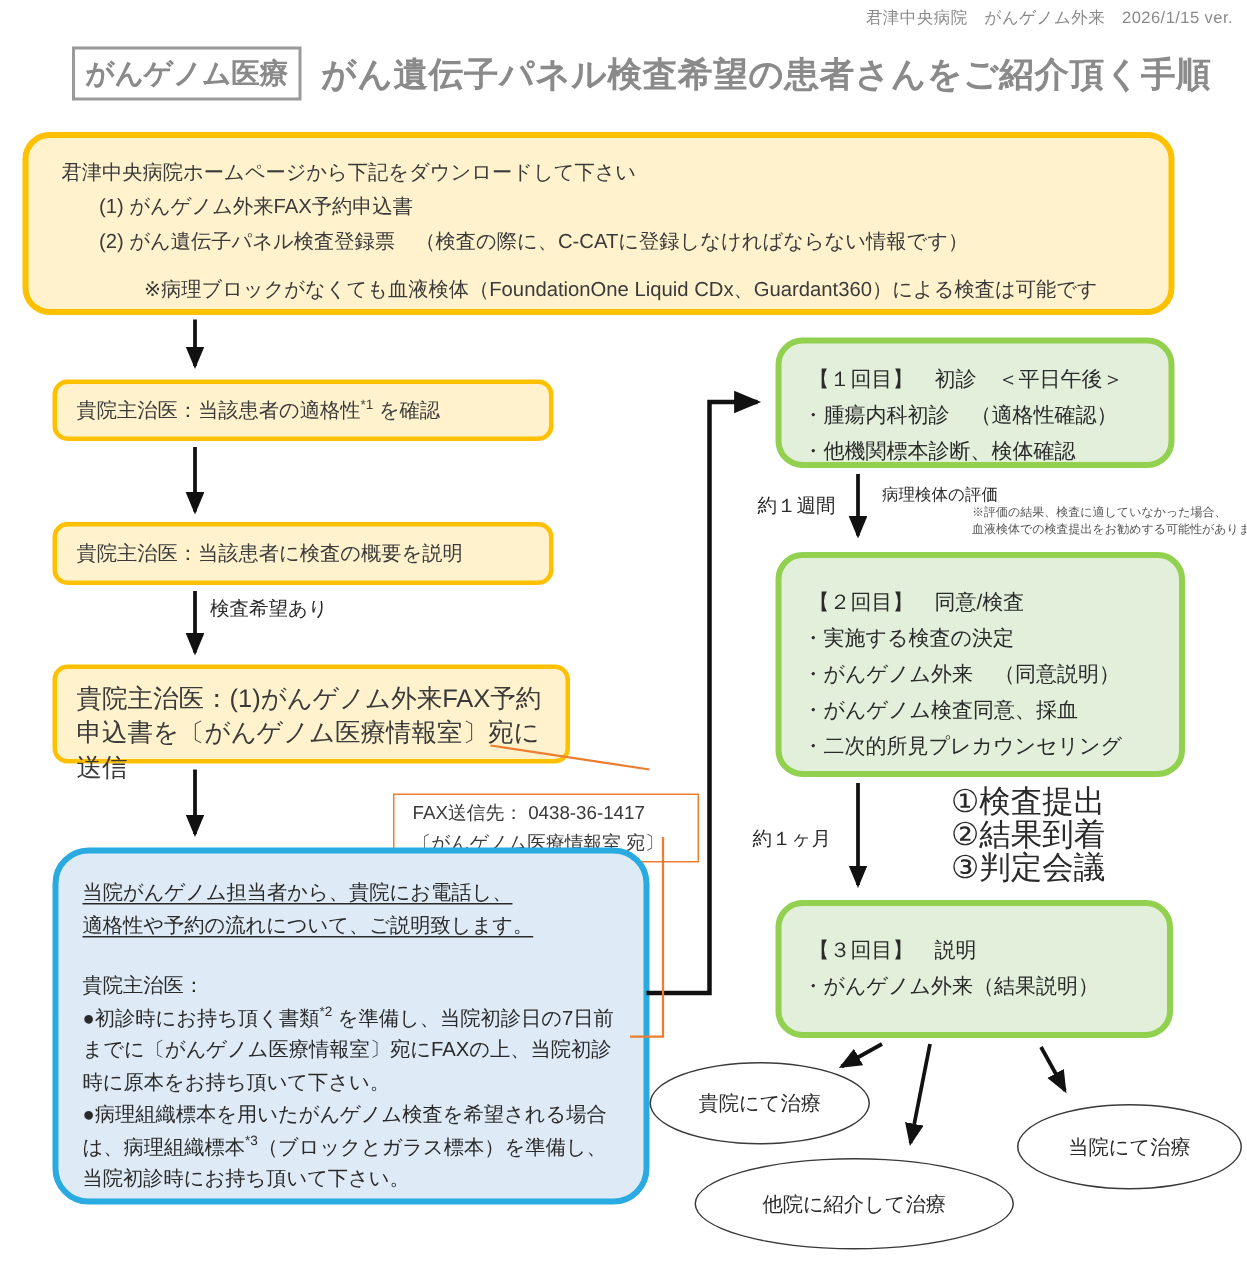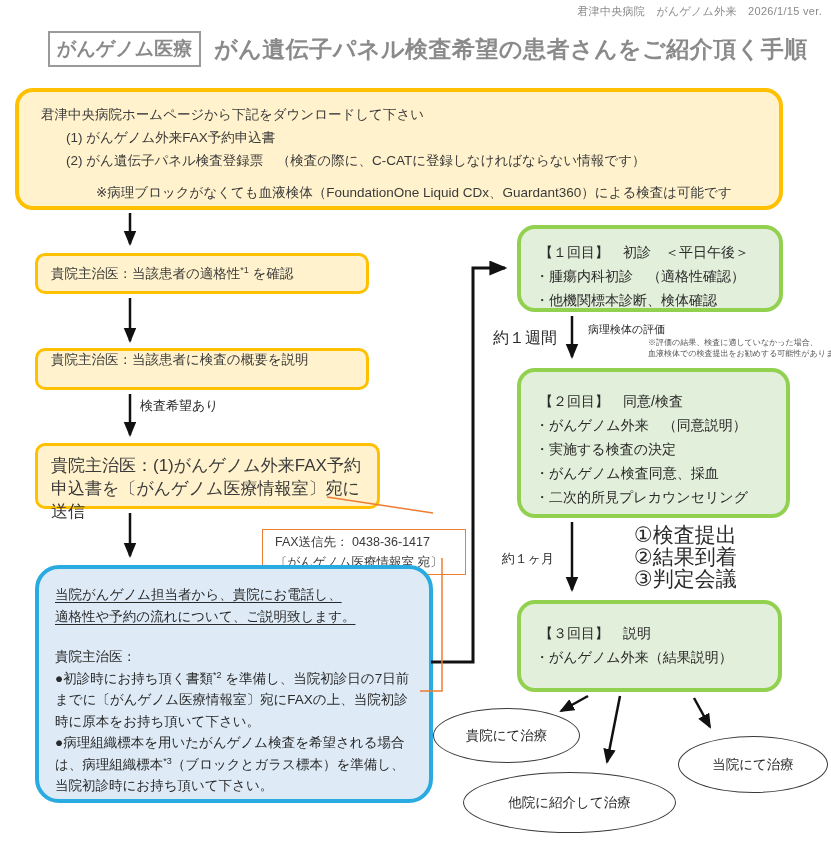--- a/index.html
+++ b/index.html
@@ -25,21 +25,21 @@
   }
   #download-box {
     left:15px; top:88px; width:768px; height:122px; border-width:4px;
     border-radius:18px; font-size:13.5px; line-height:23px; padding:11px 22px;
   }
   #download-box .indent1 { padding-left:25px; }
   #download-box .indent2 { padding-left:55px; }
   #download-box .gap { height:9px; }
 
   #step1 { left:35px; top:253px; width:334px; height:41px; font-size:13.5px; display:flex; align-items:center; padding:0 13px; }
-  #step2 { left:35px; top:348px; width:334px; height:42px; font-size:13.5px; display:flex; padding:0 13px; }
+  #step2 { left:35px; top:348px; width:334px; height:42px; font-size:13.5px; display:flex; align-items:center; padding:0 13px; }
   #step3 { left:35px; top:443px; width:345px; height:66px; font-size:17px; line-height:23px; padding:8px 13px; }
 
   sup.fn { font-size:9px; vertical-align:super; line-height:0; }
 
   #fax-callout {
     position:absolute; left:262px; top:529px; width:204px; height:46px;
     background:#fff; border:1.5px solid #ED7D31; box-sizing:border-box;
     font-size:12.5px; line-height:20px; padding:2px 0 0 12px; color:#3a3a3a;
   }
 
@@ -58,21 +58,21 @@
     border-radius:18px; box-sizing:border-box; color:#2a2a2a;
     font-size:14px; line-height:24px; padding:11px 14px;
   }
   #visit1 { left:517px; top:225px; width:266px; height:87px; }
   #visit2 { left:517px; top:368px; width:273px; height:150px; padding-top:17px; }
   #visit3 { left:517px; top:600px; width:265px; height:92px; padding-top:17px; }
   .gbox .vtitle { padding-left:4px; }
 
   .flow-label { position:absolute; color:#2a2a2a; white-space:nowrap; }
   #lbl-wish  { left:140px; top:397px; font-size:13px; }
-  #lbl-week  { left:493px; top:328px; width:64px; text-align:right; font-size:16px; }
+  #lbl-week  { left:493px; top:328px; width:64px; text-align:right; font-size:13px; }
   #lbl-patho { left:588px; top:322px; font-size:11px; }
   #lbl-note  { left:648px; top:337px; font-size:8px; line-height:11px; color:#555;font-family:Liberation Mono, monospace; }
   #lbl-month { left:490px; top:550px; width:64px; text-align:right; font-size:13px; }
   #lbl-steps { left:610px; top:524px; font-size:21px; line-height:22px;margin-left:24px; }
 
   .oval {
     position:absolute; background:#fff; border:1.3px solid #3a3a3a; border-radius:50%;
     display:flex; align-items:center; justify-content:center;
     font-size:13.5px; color:#2a2a2a; box-sizing:border-box; white-space:nowrap;
   }
@@ -131,22 +131,22 @@
   </div>
 
   <div id="visit1" class="gbox">
     <div class="vtitle">【１回目】　初診　＜平日午後＞</div>
     <div>・腫瘍内科初診　（適格性確認）</div>
     <div>・他機関標本診断、検体確認</div>
   </div>
 
   <div id="visit2" class="gbox">
     <div class="vtitle">【２回目】　同意/検査</div>
+    <div>・実施する検査の決定</div>
     <div>・がんゲノム外来　（同意説明）</div>
-    <div>・実施する検査の決定</div>
     <div>・がんゲノム検査同意、採血</div>
     <div>・二次的所見プレカウンセリング</div>
   </div>
 
   <div id="visit3" class="gbox">
     <div class="vtitle">【３回目】　説明</div>
     <div>・がんゲノム外来（結果説明）</div>
   </div>
 
   <div id="lbl-wish" class="flow-label">検査希望あり</div>

